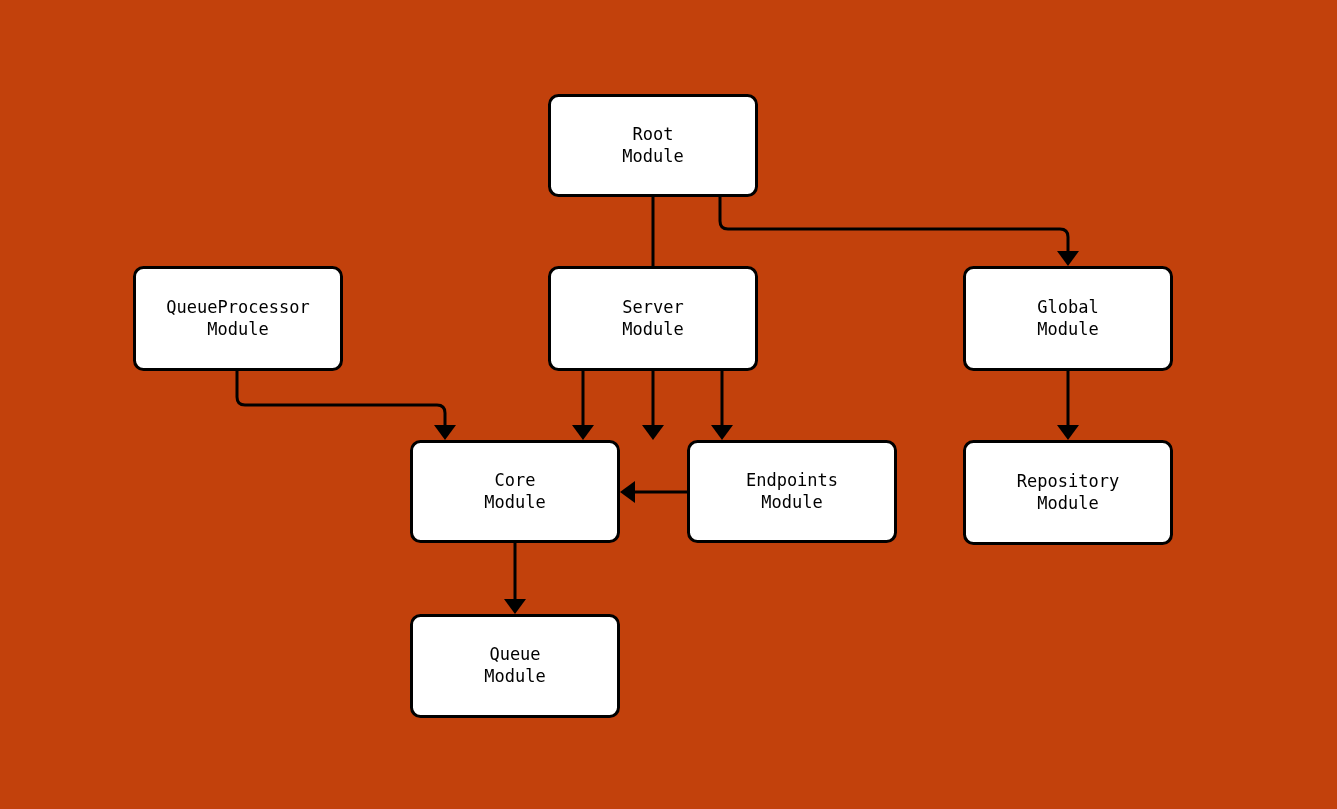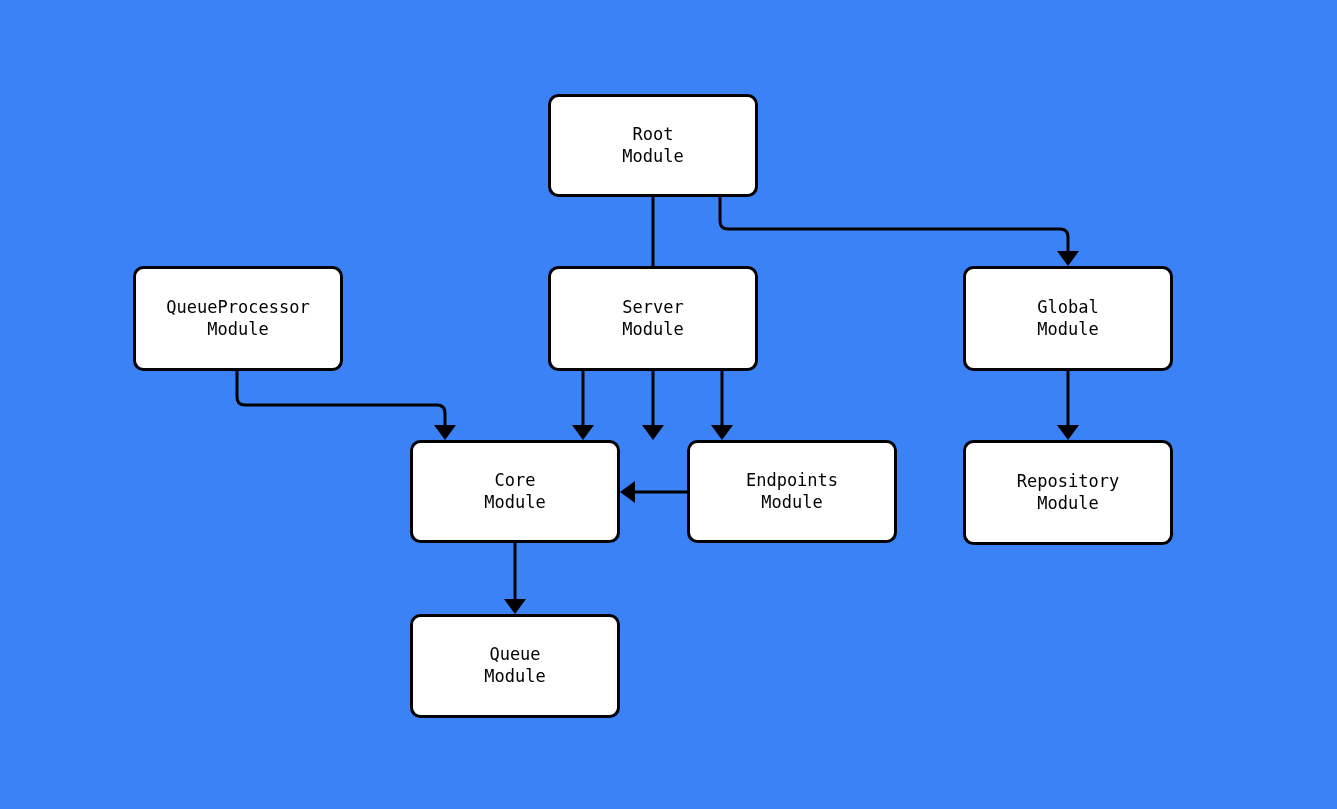--- a/index.html
+++ b/index.html
@@ -11,21 +11,21 @@
   body {
     width: 1337px;
     height: 809px;
     overflow: hidden;
     font-family: "DejaVu Sans Mono", "Liberation Mono", monospace;
   }
   #diagram-canvas {
     position: relative;
     width: 1337px;
     height: 809px;
-    background: #3b82f6;
+    background: #c2410c;
   }
   svg.diagram-svg {
     position: absolute;
     top: 0;
     left: 0;
     width: 1337px;
     height: 809px;
     display: block;
   }
   .node-rect {

